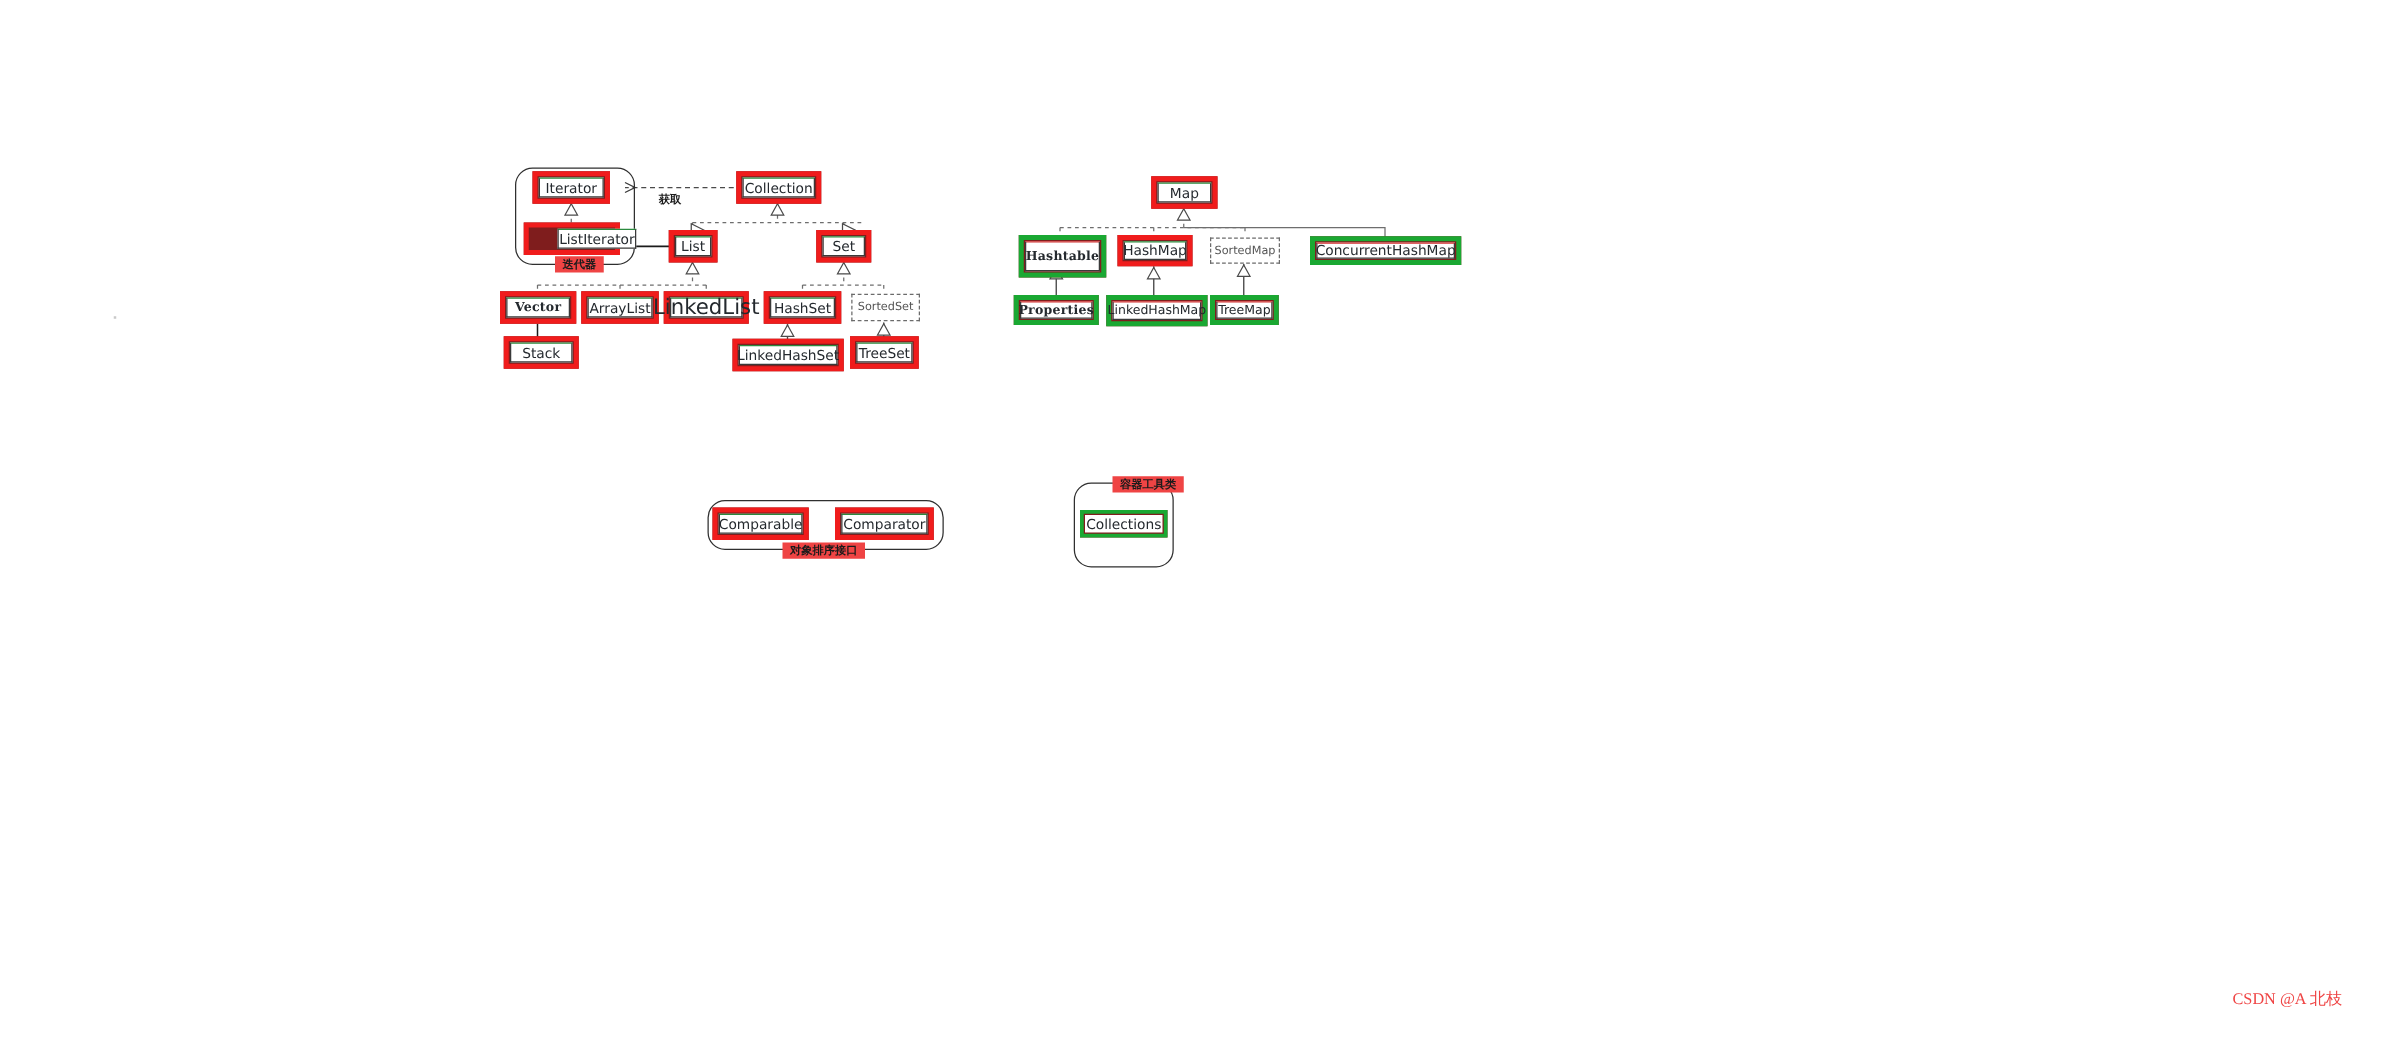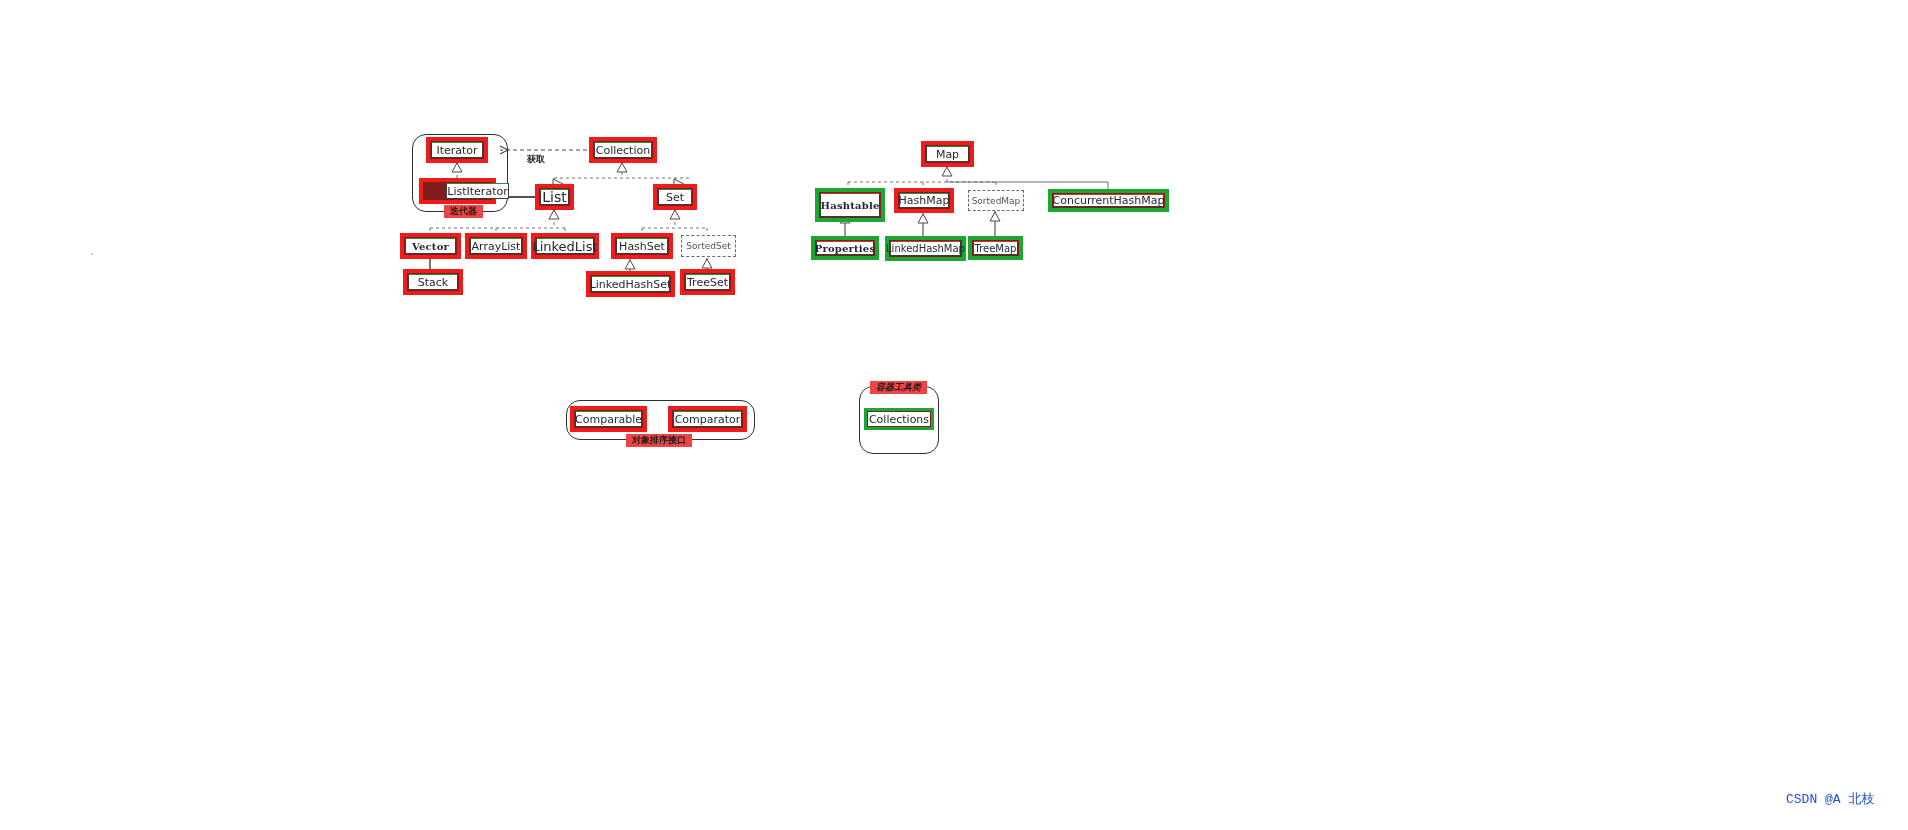--- a/index.html
+++ b/index.html
@@ -106,22 +106,22 @@
     font-weight: bold;
     color: #1b1b1b;
     background: #ffffff;
     padding: 0 2px;
     z-index: 6;
     white-space: nowrap;
   }
 
   .watermark {
     position: absolute;
-    color: #1d4ed8;
-    font-family: Liberation Mono, monospace;
+    color: #ef4444;
+    font-family: Liberation Serif, serif;
     white-space: nowrap;
     z-index: 9;
   }
 
   .speck {
     position: absolute;
     width: 2px;
     height: 2px;
     background: #c9c9c9;
     z-index: 2;
@@ -213,37 +213,37 @@
     <span class="inner label-sans" style="font-size:11px;margin-left:40px;">ListIterator</span>
   </div>
 
   <div class="edge-label" style="left:525px; top:153px; font-size:9px;">获取</div>
 
   <div class="node hl-red" style="left:589px; top:137px; width:68px; height:26px;">
     <span class="inner label-sans" style="font-size:11px;">Collection</span>
   </div>
 
   <div class="node hl-red" style="left:535px; top:184px; width:39px; height:26px;">
-    <span class="inner label-sans" style="font-size:14px;">List</span>
+    <span class="inner label-sans" style="font-size:11px;">List</span>
   </div>
 
   <div class="node hl-red" style="left:653px; top:184px; width:44px; height:26px;">
     <span class="inner label-sans" style="font-size:11px;">Set</span>
   </div>
 
   <div class="node hl-red" style="left:400px; top:233px; width:61px; height:26px;">
     <span class="inner label-mono" style="font-size:10px;">Vector</span>
   </div>
 
   <div class="node hl-red" style="left:465px; top:233px; width:62px; height:26px;">
     <span class="inner label-sans" style="font-size:11px;">ArrayList</span>
   </div>
 
   <div class="node hl-red" style="left:531px; top:233px; width:68px; height:26px;">
-    <span class="inner label-sans" style="font-size:13px;">LinkedList</span>
+    <span class="inner label-sans" style="font-size:17px;">LinkedList</span>
   </div>
 
   <div class="node hl-red" style="left:403px; top:269px; width:60px; height:26px;">
     <span class="inner label-sans" style="font-size:11px;">Stack</span>
   </div>
 
   <div class="node hl-red" style="left:611px; top:233px; width:62px; height:26px;">
     <span class="inner label-sans" style="font-size:11px;">HashSet</span>
   </div>
 
@@ -296,21 +296,21 @@
 
   <div class="node hl-red" style="left:570px; top:406px; width:77px; height:26px;">
     <span class="inner label-sans" style="font-size:11px;">Comparable</span>
   </div>
 
   <div class="node hl-red" style="left:668px; top:406px; width:79px; height:26px;">
     <span class="inner label-sans" style="font-size:11px;">Comparator</span>
   </div>
 
   <div class="panel" style="left:859px; top:386px; width:80px; height:68px;"></div>
-  <div class="panel-title" style="left:870px; top:381px; font-size:9px;font-style:italic;">容器工具类</div>
+  <div class="panel-title" style="left:890px; top:381px; font-size:9px;">容器工具类</div>
 
   <div class="node hl-green" style="left:864px; top:408px; width:70px; height:22px; border-width:3px;">
     <span class="inner label-sans" style="font-size:11px; border:none;">Collections</span>
   </div>
 
   <div class="speck" style="left:91px; top:253px;"></div>
 
   <div class="watermark" style="left:1786px; top:790px; font-size:13px;">CSDN @A 北枝</div>
 
 </div>

